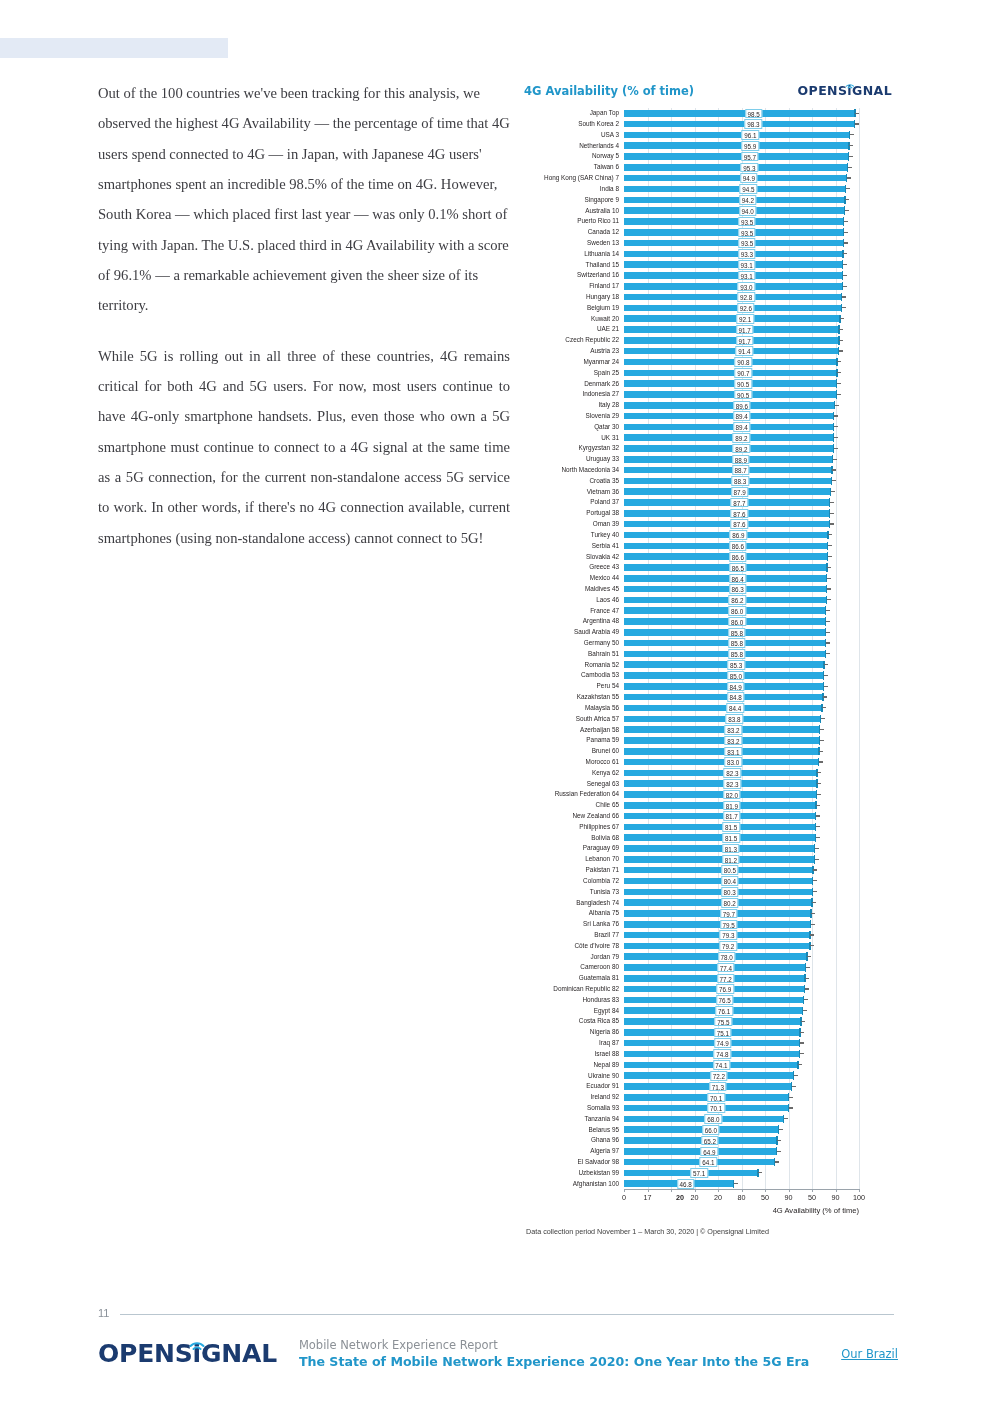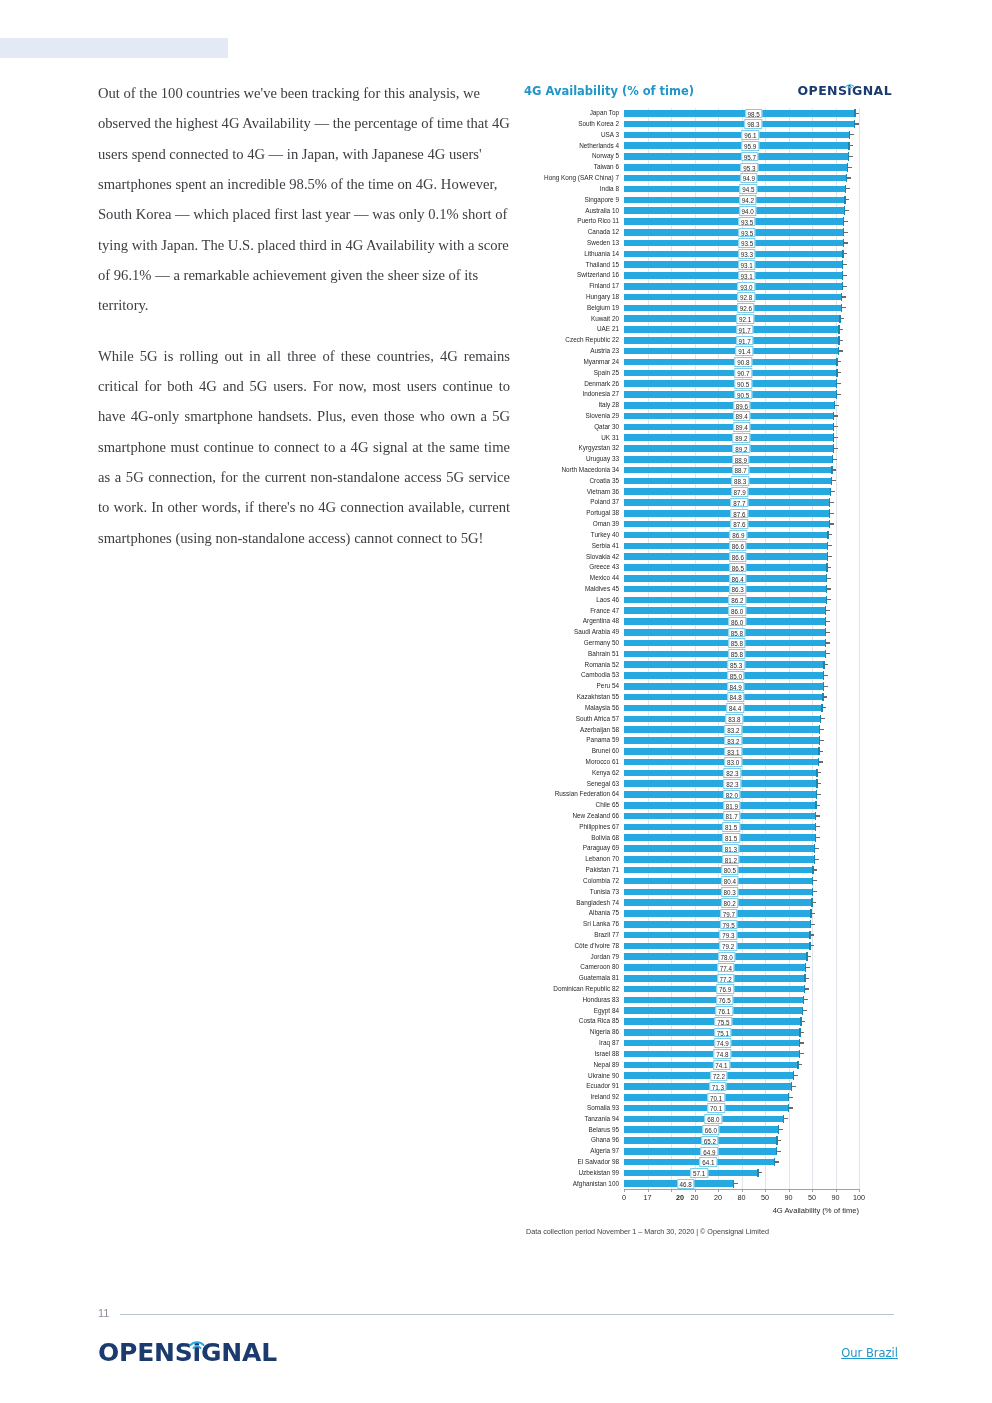--- a/index.html
+++ b/index.html
@@ -2187,15 +2187,17 @@
 <div id="footer">
   <div id="footer-logo">
     <span>OPENS</span>
       <span class="logo-i-wrap"><span class="logo-wifi" style="top:-9px"><svg width="17" height="13" viewBox="0 0 17 13">
             <path d="M2 6a9 9 0 0 1 13 0" stroke="#26a9e0" stroke-width="2" fill="none" stroke-linecap="round"></path>
             <path d="M5 9a5 5 0 0 1 7 0" stroke="#26a9e0" stroke-width="2" fill="none" stroke-linecap="round"></path>
           </svg></span><span>i</span></span>
       <span>GNAL</span>
   </div>
   <div id="footer-texts">
+    <div id="footer-sub">Mobile Network Experience Report</div>
+    <div id="footer-main">The State of Mobile Network Experience 2020: One Year Into the 5G Era</div>
   </div>
   <div id="our-metrics">Our Brazil</div>
 </div>
 
 </body></html>

